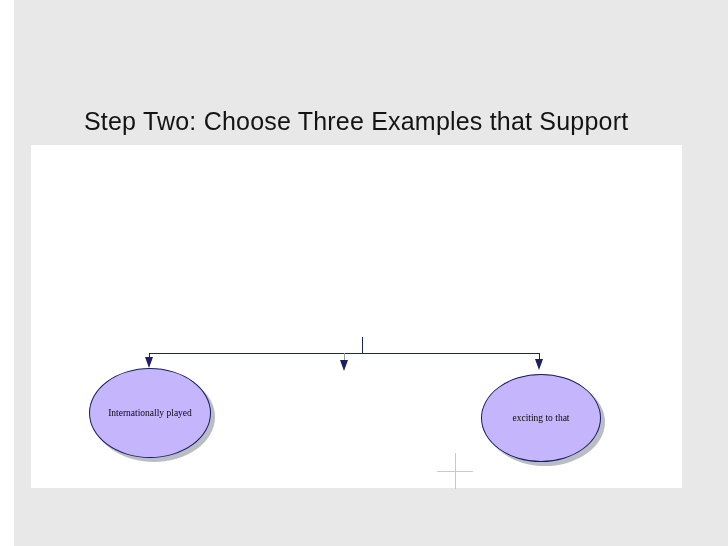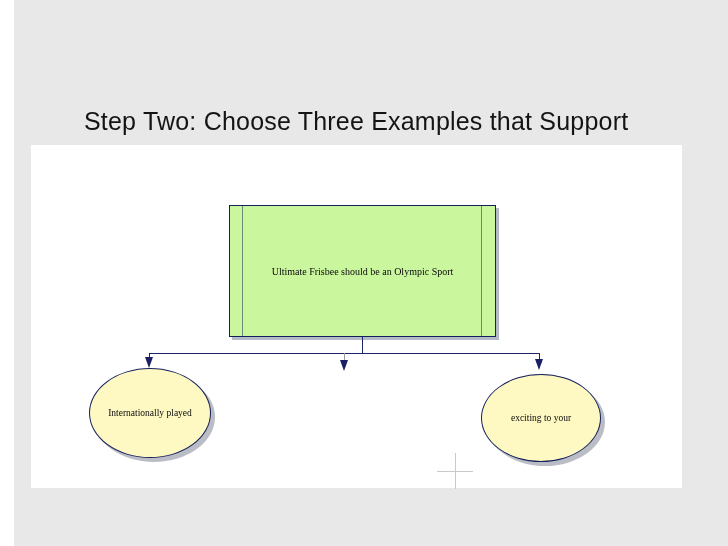--- a/index.html
+++ b/index.html
@@ -89,21 +89,21 @@
     border-right: 4.5px solid transparent;
     border-top: 11px solid #1b2064;
   }
   .arrowhead.a-left  { left: 114px; top: 212px; }
   .arrowhead.a-mid   { left: 309px; top: 215px; }
   .arrowhead.a-right { left: 504px; top: 214px; }
   
   .ellipse {
     position: absolute;
     border-radius: 50%;
-    background: #fef9c3;
+    background: #c4b5fd;
     border: 1.3px solid #15205a;
     box-sizing: border-box;
     box-shadow: 4px 4px 0 rgba(130, 135, 150, 0.55);
     display: flex;
     align-items: center;
     justify-content: center;
     text-align: center;
   }
   .ellipse .ellipse-label {
     font-family: "Liberation Serif", serif;
@@ -136,40 +136,35 @@
 
 <div class="stage">
 
   <div class="title">
     <div>Step Two: Choose Three Examples that Support</div>
     <div> your Thesis Statement</div>
   </div>
 
   <div class="slide">
 
-    <div class="thesis-box">
-      <div class="stripe-line left"></div>
-      <div class="stripe-line right"></div>
-      <div class="thesis-text">Ultimate Frisbee should be an Olympic Sport</div>
-    </div>
 
     <div class="conn v conn-stub-top"></div>
     <div class="conn h conn-horizontal"></div>
     <div class="conn v conn-drop-left"></div>
     <div class="conn v gray conn-drop-mid"></div>
     <div class="conn v conn-drop-right"></div>
     <div class="arrowhead a-left"></div>
     <div class="arrowhead a-mid"></div>
     <div class="arrowhead a-right"></div>
 
     <div class="ellipse e1">
       <span class="ellipse-label">Internationally played</span>
     </div>
     <div class="ellipse e3">
-      <span class="ellipse-label">exciting to your</span>
+      <span class="ellipse-label">exciting to that</span>
     </div>
 
   </div>
 
   <div class="crosshair-v"></div>
   <div class="crosshair-h"></div>
 
 </div>
 
 </body></html>

